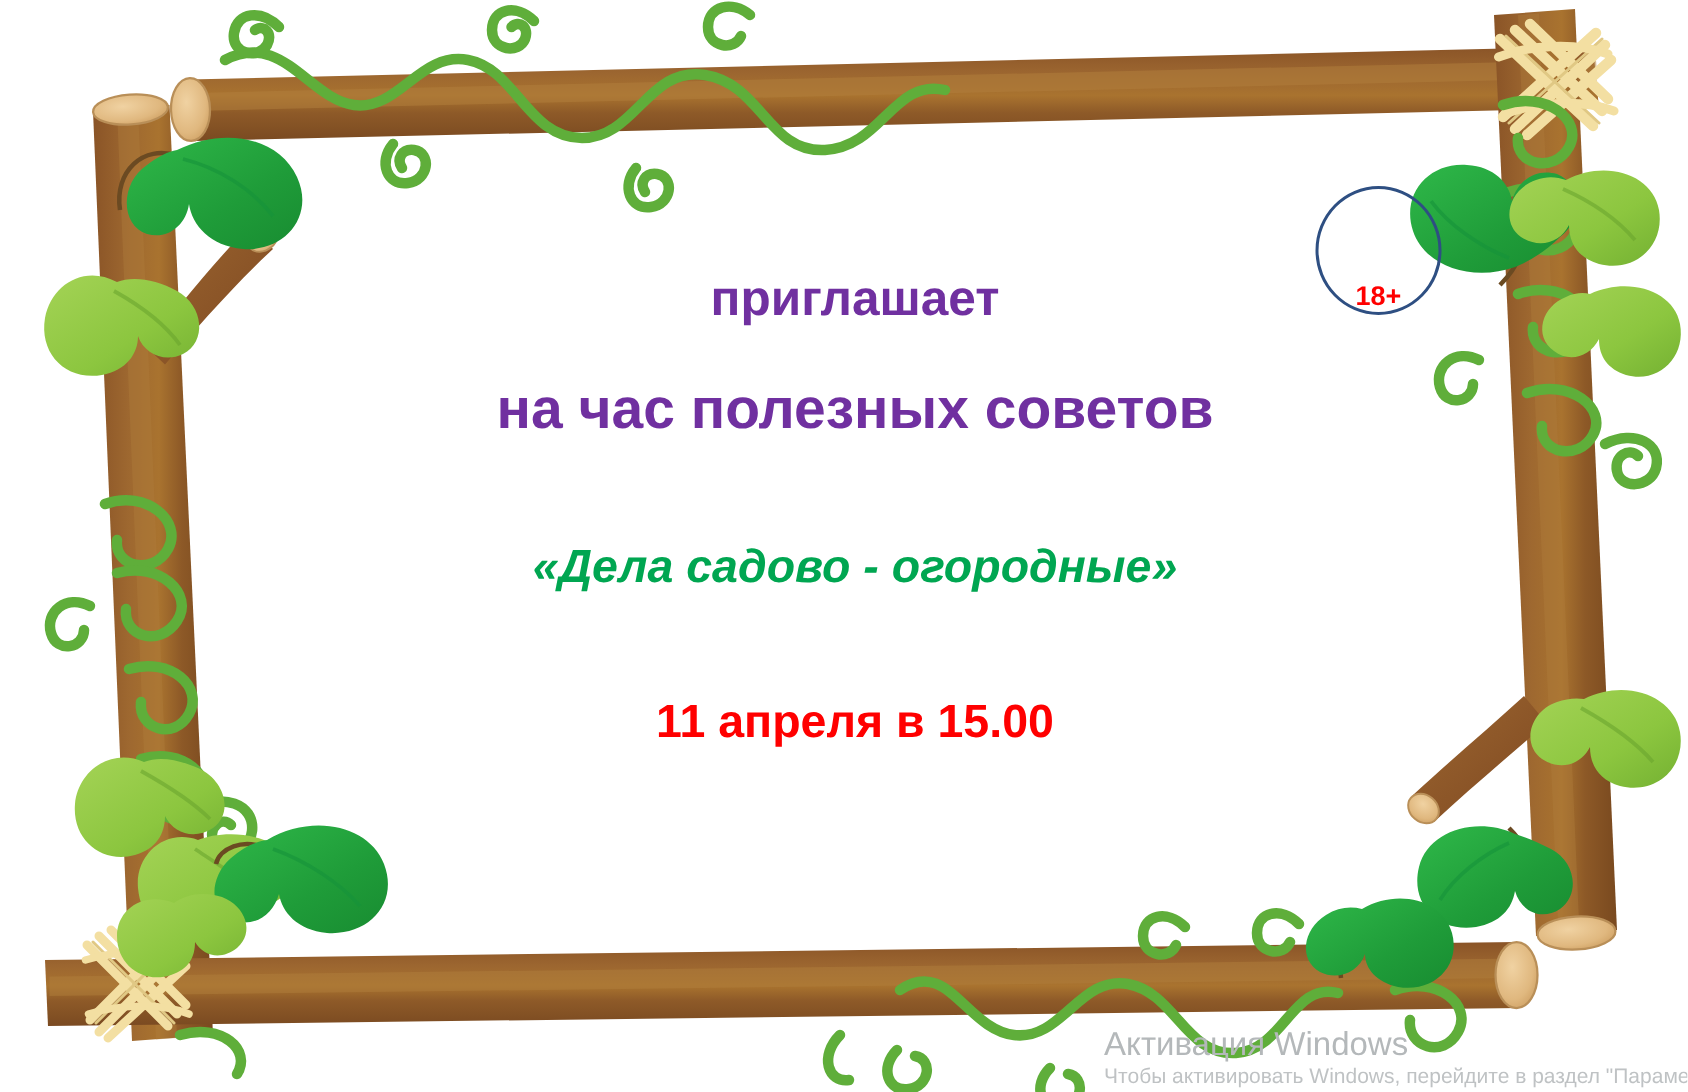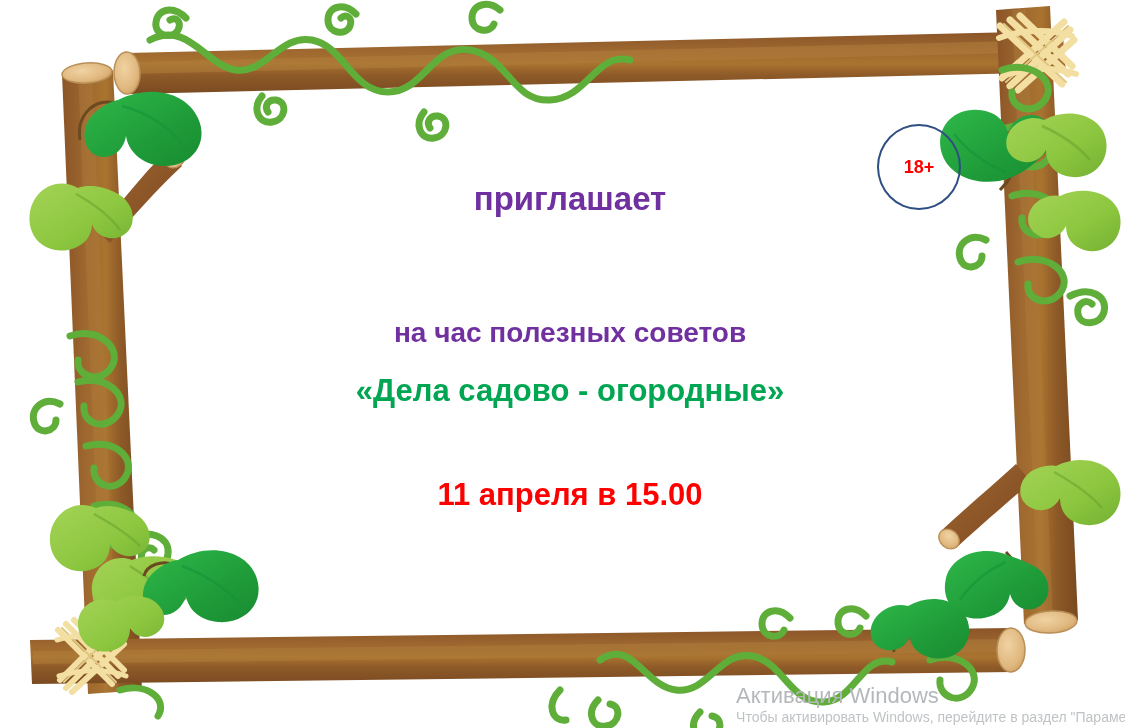--- a/index.html
+++ b/index.html
@@ -39,47 +39,48 @@
     line-height: 1.18;
     letter-spacing: 0px;
   }
   #title-line {
     font-size: 33px;
     color: #7030A0;
     margin: 0 0 0 0;
     padding: 0 22px;
   }
   #subtitle-line {
-    font-size: 28px;
+    font-size: 38px;
     color: #7030A0;
-    margin-top: 97px;
+    margin-top: 32px;
   }
   #program-line {
     font-size: 31px;
     color: #00A651;
-    margin-top: 24px;
+    margin-top: 64px;
+    font-style: italic;
   }
   #date-line {
     font-size: 31px;
     color: #FF0000;
     margin-top: 67px;
   }
 
   
   #age-badge {
     position: absolute;
     left: 877px;
     top: 124px;
     width: 80px;
     height: 82px;
     border: 2px solid #2E4F82;
     border-radius: 50%;
     z-index: 6;
     display: flex;
-    align-items: center;
+    align-items: flex-end;
     justify-content: center;
     background: transparent;
   }
   #age-badge-label {
     font-size: 18px;
     font-weight: bold;
     color: #FF0000;
     font-family: "Liberation Sans", sans-serif;
   }
 

